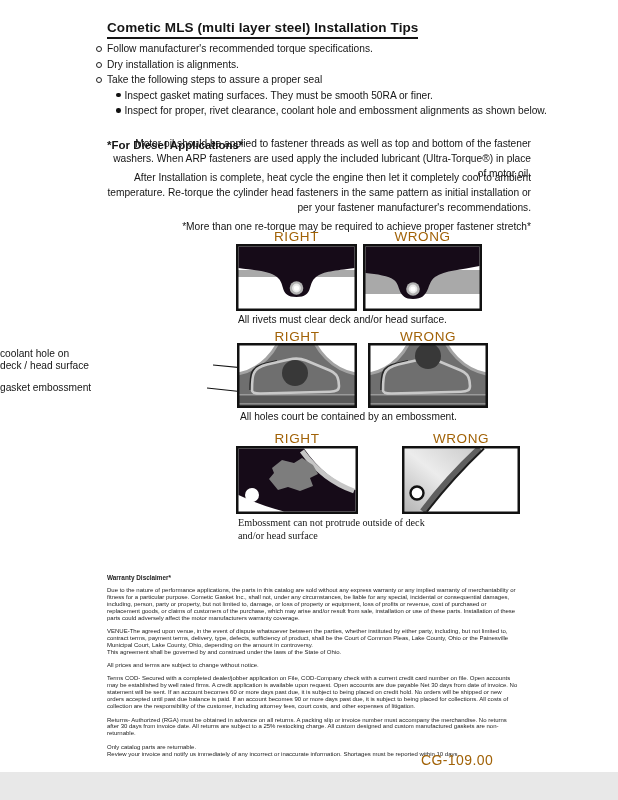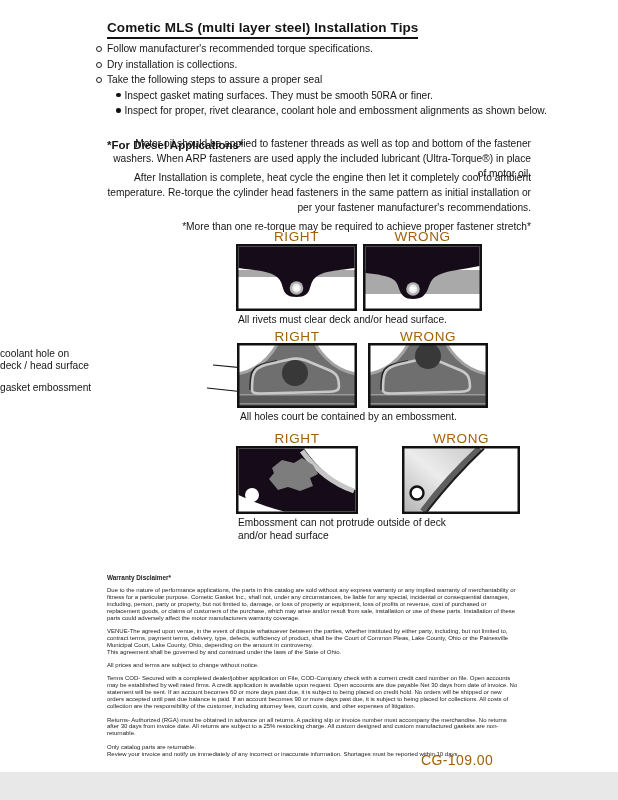--- a/index.html
+++ b/index.html
@@ -40,21 +40,21 @@
 
   <div class="abs title">Cometic MLS (multi layer steel) Installation Tips</div>
 
   <div class="abs blist">
     <div class="brow">
         <span class="mk-o"></span>
         <span>Follow manufacturer's recommended torque specifications.</span>
       </div>
     <div class="brow">
         <span class="mk-o"></span>
-        <span>Dry installation is collections.</span>
+        <span>Dry installation is alignments.</span>
       </div>
     <div class="brow">
         <span class="mk-o"></span>
         <span>Take the following steps to assure a proper seal</span>
       </div>
     <div class="brow sub">
         <span class="mk-f"></span>
         <span>Inspect gasket mating surfaces.  They must be smooth 50RA or finer.</span>
       </div>
     <div class="brow sub">
@@ -184,21 +184,21 @@
     <g clip-path="url(#clipR3b)">
       <rect x="2" y="2" width="114" height="64" fill="#ffffff"></rect>
       <path d="M2.5,2.5 L80,2.5 Q48,30 22,65.5 L2.5,65.5 Z" fill="url(#gradW)"></path>
       <path d="M78,2.5 Q47,31 21,65.5" fill="none" stroke="#5f5f5f" stroke-width="7"></path>
       <path d="M82,2.5 Q51,32 25,65.5" fill="none" stroke="#1c1c1c" stroke-width="2"></path>
       <circle cx="15" cy="47" r="6.5" fill="#ffffff" stroke="#111" stroke-width="2.4"></circle>
     </g>
     <rect x="1.25" y="1.25" width="115.5" height="65.5" fill="none" stroke="#111" stroke-width="2.5"></rect>
   </svg>
 
-  <div class="abs caption" style="left:238px;top:517px;width:230px;">
+  <div class="abs caption" style="left:238px;top:517px;width:230px;font-family:Liberation Serif, serif;">
     <div>Embossment can not protrude outside of deck</div>
     <div>and/or head surface</div>
   </div>
 
   <div class="abs warranty">
     <h3>Warranty Disclaimer*</h3>
     <p>Due to the nature of performance applications, the parts in this catalog are sold without any express warranty or any implied warranty of merchantability or fitness for a particular purpose.  Cometic Gasket Inc., shall not, under any circumstances, be liable for any special, incidental or consequential damages, including, person, party or property, but not limited to, damage, or loss of property or equipment, loss of profits or revenue, cost of purchased or replacement goods, or claims of customers of the purchase, which may arise and/or result from sale, installation or use of these parts.  Installation of these parts could adversely affect the motor manufacturers warranty coverage.</p>
     <p class="tight">VENUE-The agreed upon venue, in the event of dispute whatsoever between the parties, whether instituted by either party, including, but not limited to, contract terms, payment terms, delivery, type, defects, sufficiency of product, shall be the Court of Common Pleas, Lake County, Ohio or the Painesville Municipal Court, Lake County, Ohio, depending on the amount in controversy.</p>
     <p>This agreement shall be governed by and construed under the laws of the State of Ohio.</p>
     <p>All prices and terms are subject to change without notice.</p>

